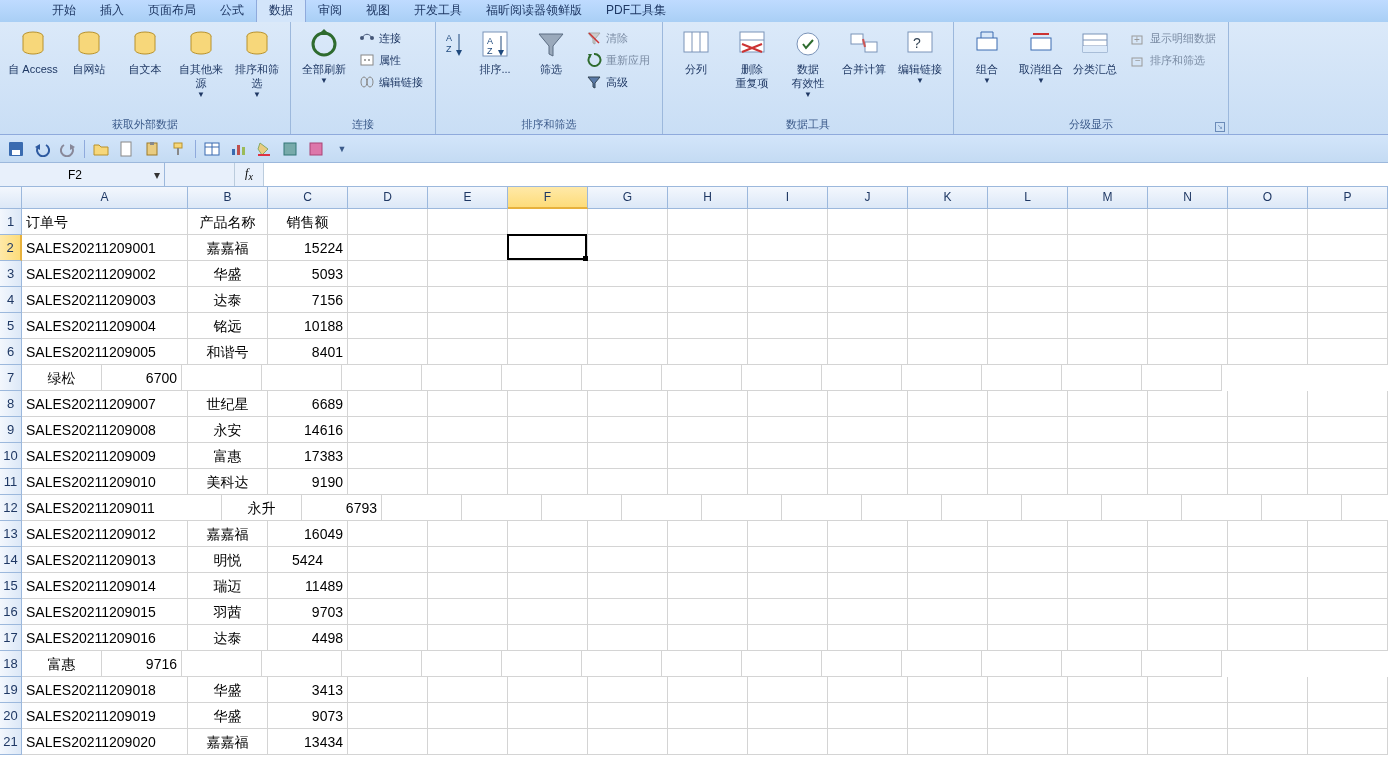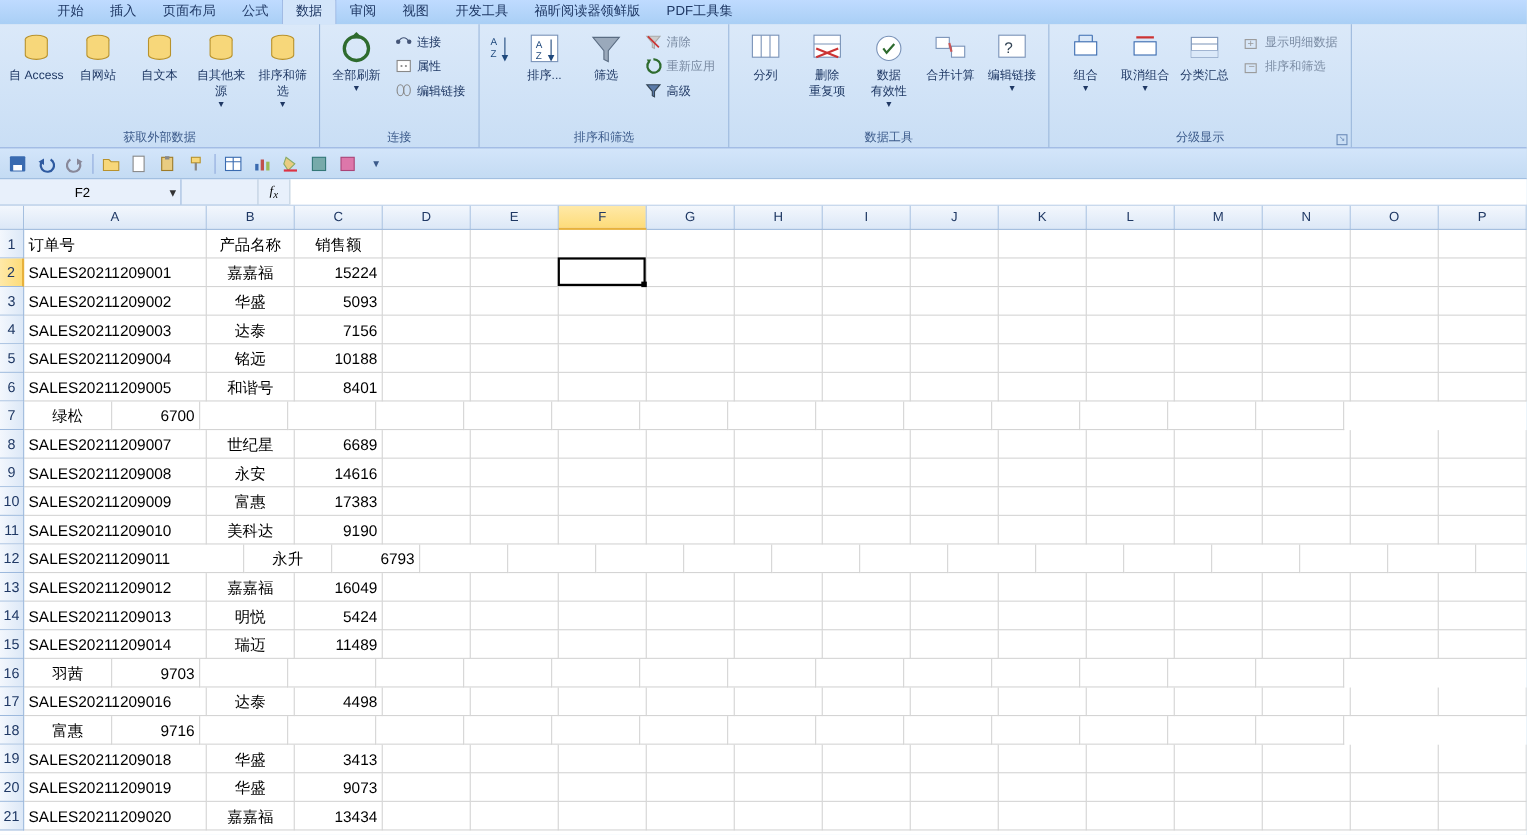--- a/index.html
+++ b/index.html
@@ -724,21 +724,21 @@
         <div class="cell alL" style="width: 80px;"></div>
         <div class="cell alL" style="width: 80px;"></div>
         <div class="cell alL" style="width: 80px;"></div>
         <div class="cell alL" style="width: 80px;"></div>
         <div class="cell alL" style="width: 80px;"></div>
         <div class="cell alL" style="width: 80px;"></div>
       </div>
       <div class="cell-row">
         <div class="cell alL" style="width: 166px;">SALES20211209013</div>
         <div class="cell alC" style="width: 80px;">明悦</div>
-        <div class="cell alR" style="width: 80px;">5424</div>
+        <div class="cell alR" style="width: 80px; text-align: center;">5424</div>
         <div class="cell alL" style="width: 80px;"></div>
         <div class="cell alL" style="width: 80px;"></div>
         <div class="cell alL" style="width: 80px;"></div>
         <div class="cell alL" style="width: 80px;"></div>
         <div class="cell alL" style="width: 80px;"></div>
         <div class="cell alL" style="width: 80px;"></div>
         <div class="cell alL" style="width: 80px;"></div>
         <div class="cell alL" style="width: 80px;"></div>
         <div class="cell alL" style="width: 80px;"></div>
         <div class="cell alL" style="width: 80px;"></div>
@@ -758,20 +758,21 @@
         <div class="cell alL" style="width: 80px;"></div>
         <div class="cell alL" style="width: 80px;"></div>
         <div class="cell alL" style="width: 80px;"></div>
         <div class="cell alL" style="width: 80px;"></div>
         <div class="cell alL" style="width: 80px;"></div>
         <div class="cell alL" style="width: 80px;"></div>
         <div class="cell alL" style="width: 80px;"></div>
         <div class="cell alL" style="width: 80px;"></div>
       </div>
       <div class="cell-row">
+        <div class="cell alL" style="width: 166px;">SALES20211209015</div>
         <div class="cell alC" style="width: 80px;">羽茜</div>
         <div class="cell alR" style="width: 80px;">9703</div>
         <div class="cell alL" style="width: 80px;"></div>
         <div class="cell alL" style="width: 80px;"></div>
         <div class="cell alL" style="width: 80px;"></div>
         <div class="cell alL" style="width: 80px;"></div>
         <div class="cell alL" style="width: 80px;"></div>
         <div class="cell alL" style="width: 80px;"></div>
         <div class="cell alL" style="width: 80px;"></div>
         <div class="cell alL" style="width: 80px;"></div>

